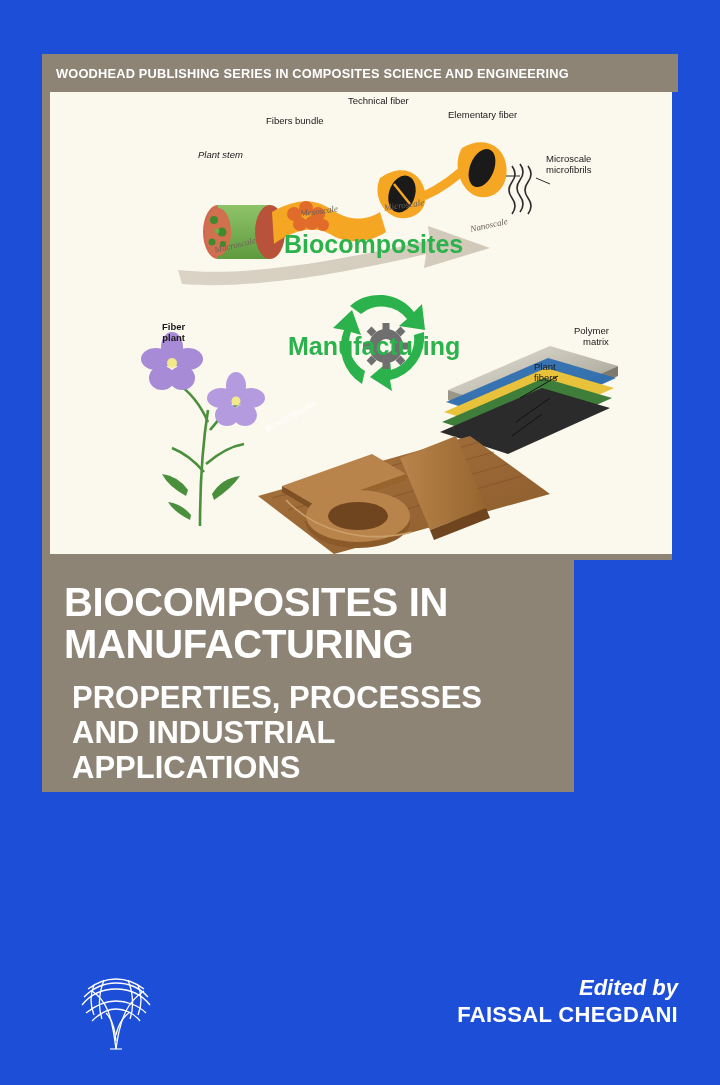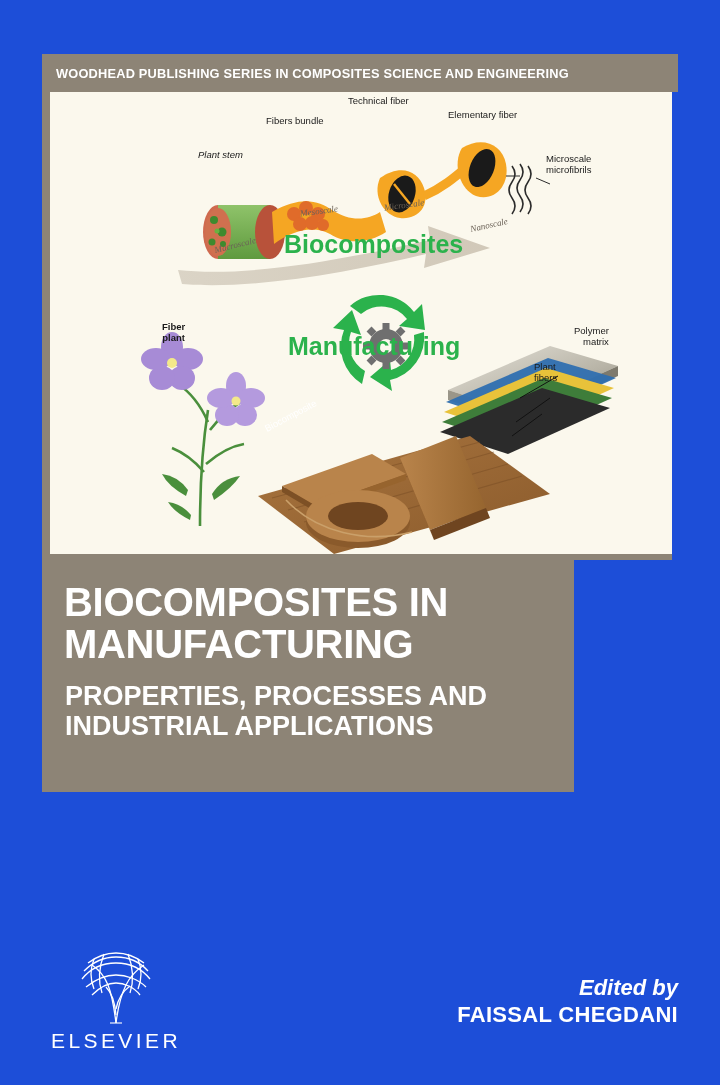--- a/index.html
+++ b/index.html
@@ -68,24 +68,24 @@
     color: #ffffff;
     font-size: 40px;
     line-height: 1.04;
     font-weight: bold;
     letter-spacing: -0.3px;
     margin: 0 0 16px 0;
     text-transform: uppercase;
   }
   .subtitle {
     color: #ffffff;
-    font-size: 27px;
+    font-size: 31px;
     line-height: 1.12;
     font-weight: bold;
-    margin: 1px;
+    margin: 8px;
     text-transform: uppercase;
   }
   .editors {
     position: absolute;
     right: 42px;
     bottom: 56px;
     text-align: right;
   }
   .edited-by {
     color: #ffffff;
@@ -387,16 +387,15 @@
           <path d="M60 11 C 65 24, 66 38, 62 50"></path>
           <path d="M70 16 C 74 26, 74 36, 70 46"></path>
           <path d="M18 44 C 28 36, 38 32, 48 32 C 58 32, 70 36, 78 44"></path>
           <path d="M24 52 C 32 44, 40 40, 48 40 C 56 40, 66 44, 72 52"></path>
         </g>
         <g stroke="#ffffff" stroke-width="1.1" fill="none">
           <path d="M42 80 L 54 80"></path>
         </g>
       </svg>
     </div>
-    <div class="publisher-name">ELSEVIER</div>
   </div>
 
 </div>
 
 </body></html>

